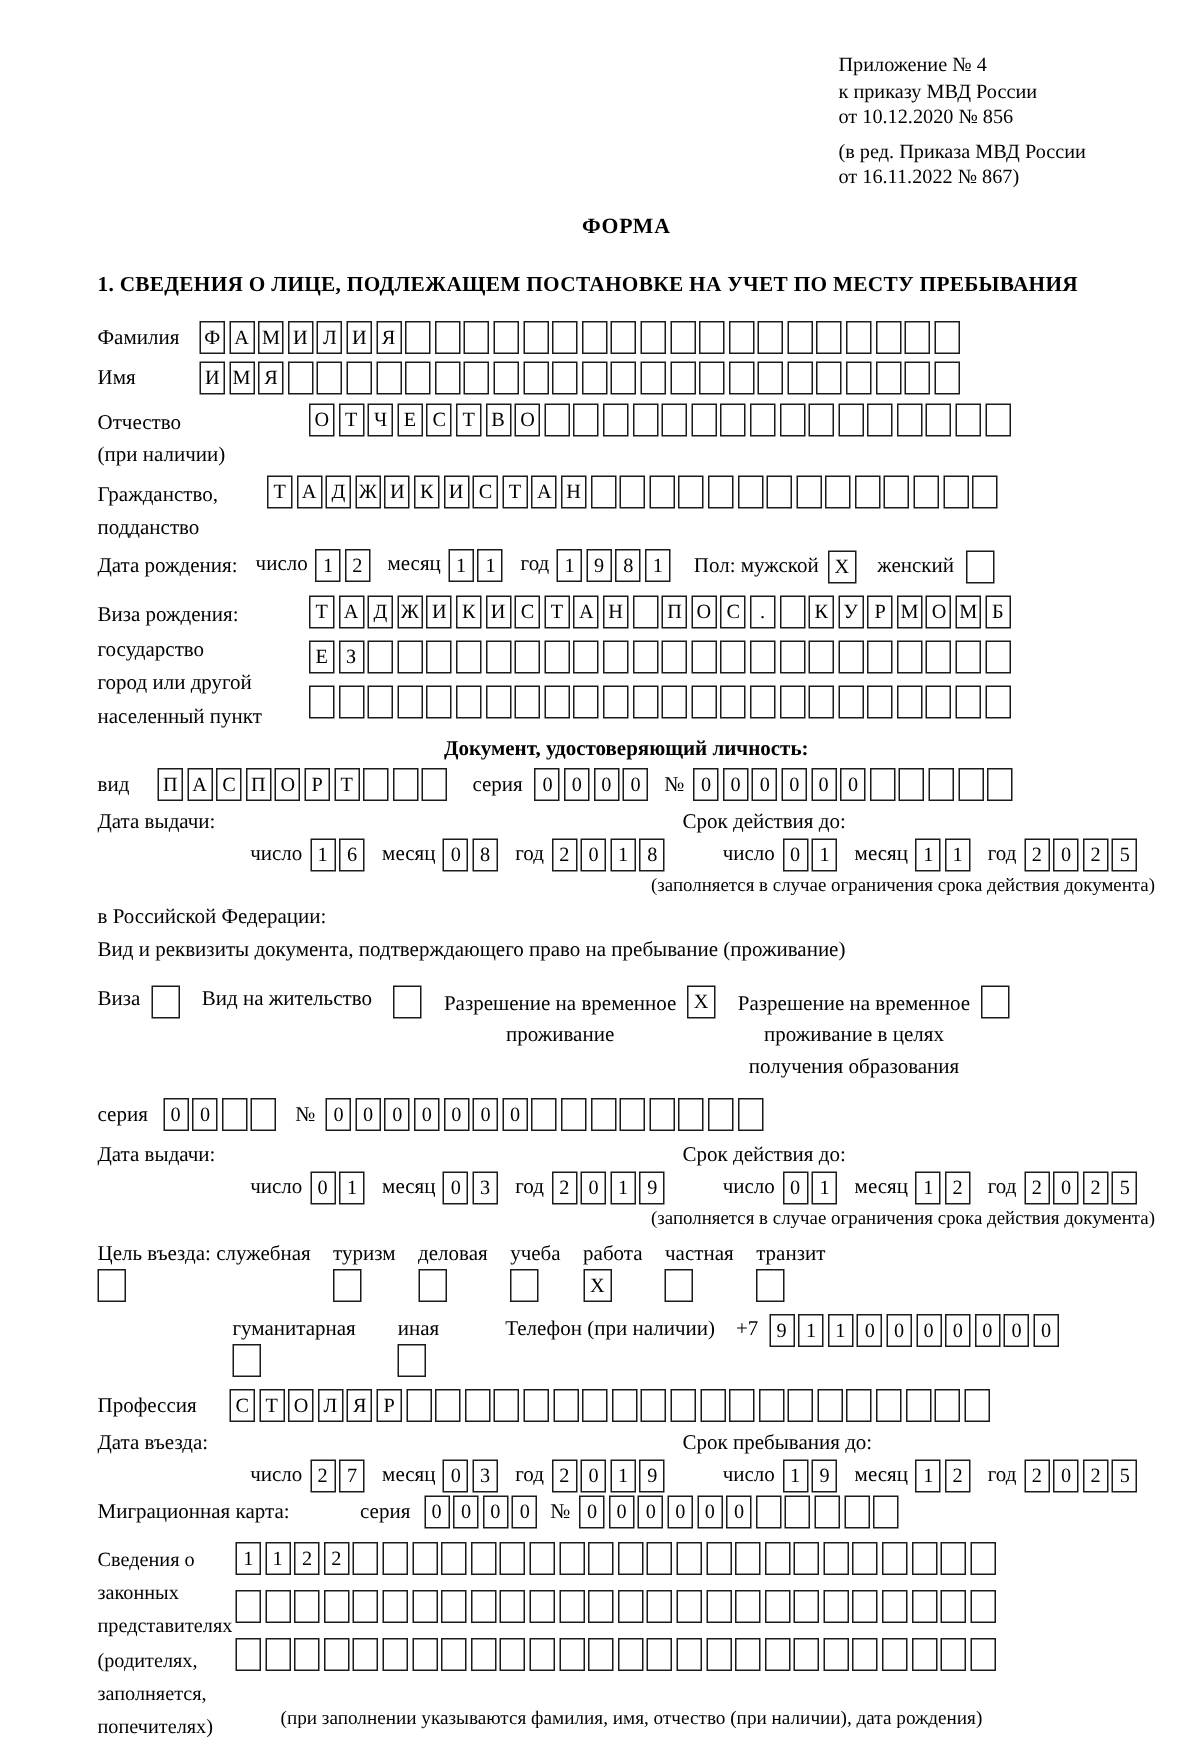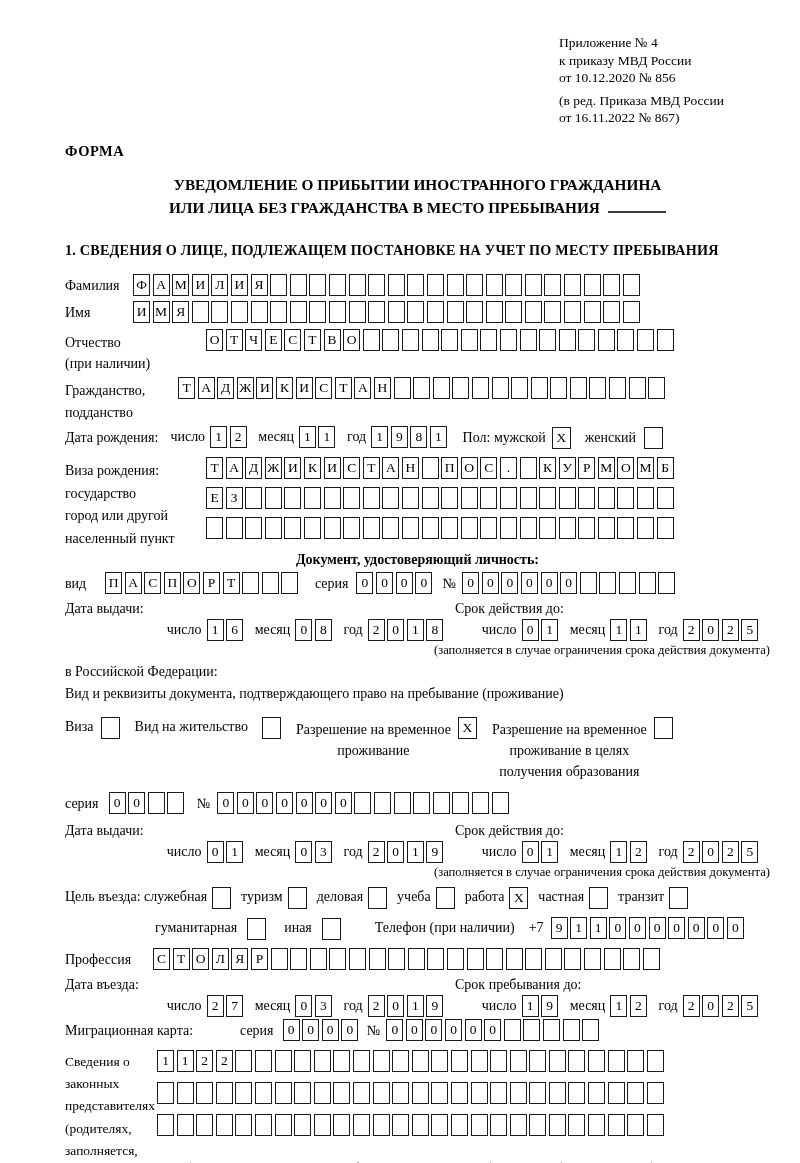--- a/index.html
+++ b/index.html
@@ -7,21 +7,21 @@
   body {
     width: 800px; height: 1163px;
     background: #fff; color: #000;
     font-family: "Liberation Serif", "DejaVu Serif", serif;
     font-size: 14px; overflow: hidden;
   }
   .page { width: 800px; height: 1163px; padding: 34px 30px 0 65px; }
 
   .appendix { margin-left: 494px; line-height: 1.3; font-size: 13.5px; }
   .appendix .gap { height: 5px; }
-  .forma { text-align: left; font-weight: bold; margin-top: 16px; font-size: 14.5px; letter-spacing: .5px; }
+  .forma { text-align: center; font-weight: bold; margin-top: 16px; font-size: 14.5px; letter-spacing: .5px; }
 
   .title { text-align: center; font-weight: bold; font-size: 15.3px; margin-top: 14px; line-height: 1.5; }
   .blank-line { display: inline-block; width: 58px; height: 13px; border-bottom: 2.2px solid #3a3a3a; margin-left: 8px; }
 
   .sec-heading { font-weight: bold; font-size: 14.2px; margin-top: 22px; margin-bottom: 15px; letter-spacing: .2px; }
 
   .row { display: flex; align-items: flex-start; margin-bottom: 5px; }
   .lbl { flex-shrink: 0; line-height: 1.25; padding-top: 3px; }
   .lbl-block { flex-shrink: 0; line-height: 1.55; padding-top: 3px; }
   .lbl-block span { display: block; }
@@ -56,21 +56,21 @@
 
   .textline { margin: 3px 0 10px 0; line-height: 1.6; }
 
   .permit-row { display: flex; align-items: flex-start; margin: 2px 0 10px 0; }
   .permit-item { display: flex; align-items: flex-start; margin-right: 15px; }
   .permit-item .plbl { margin-right: 7px; padding-top: 3px; }
   .permit-item .plbl-multi { text-align: center; line-height: 1.5; padding-top: 3px; margin-right: 7px; }
   .permit-item .plbl-multi span { display: block; }
 
   .purpose-row { display: flex; align-items: flex-start; margin-bottom: 8px; }
-  .purpose-row .pitem { display: flex; align-items: flex-start; margin-right: 10px; }
+  .purpose-row .pitem { display: flex; align-items: flex-start; margin-right: 10px; flex-direction: column; }
   .purpose-row .pitem .plbl { margin-right: 5px; padding-top: 3px; }
   .indent155 { margin-left: 90px; }
   .phone-lbl { padding-top: 3px; margin: 0 14px 0 24px; }
   .phone-pref { padding-top: 3px; margin-right: 7px; }
 
   .note-center { font-size: 12.8px; margin-left: 92px; margin-top: 2px; }
   .mt2 { margin-top: 2px; }
 </style>
 </head>
 <body>
@@ -81,26 +81,20 @@
     <div>Приложение № 4</div>
     <div>к приказу МВД России</div>
     <div>от 10.12.2020 № 856</div>
     <div class="gap"></div>
     <div>(в ред. Приказа МВД России</div>
     <div>от 16.11.2022 № 867)</div>
   </div>
 
   <div class="forma">ФОРМА</div>
 
-  <div class="title">
-    <div>УВЕДОМЛЕНИЕ О ПРИБЫТИИ ИНОСТРАННОГО ГРАЖДАНИНА</div>
-    <div>
-      <span>ИЛИ ЛИЦА БЕЗ ГРАЖДАНСТВА В МЕСТО ПРЕБЫВАНИЯ</span><span class="blank-line"></span>
-    </div>
-  </div>
 
   <div class="sec-heading">1. СВЕДЕНИЯ О ЛИЦЕ, ПОДЛЕЖАЩЕМ ПОСТАНОВКЕ НА УЧЕТ ПО МЕСТУ ПРЕБЫВАНИЯ</div>
 
   <div class="row">
     <div class="lbl" style="width:68px">Фамилия</div>
     <div class="cells">
         <span class="cell">Ф</span>
         <span class="cell">А</span>
         <span class="cell">М</span>
         <span class="cell">И</span>

